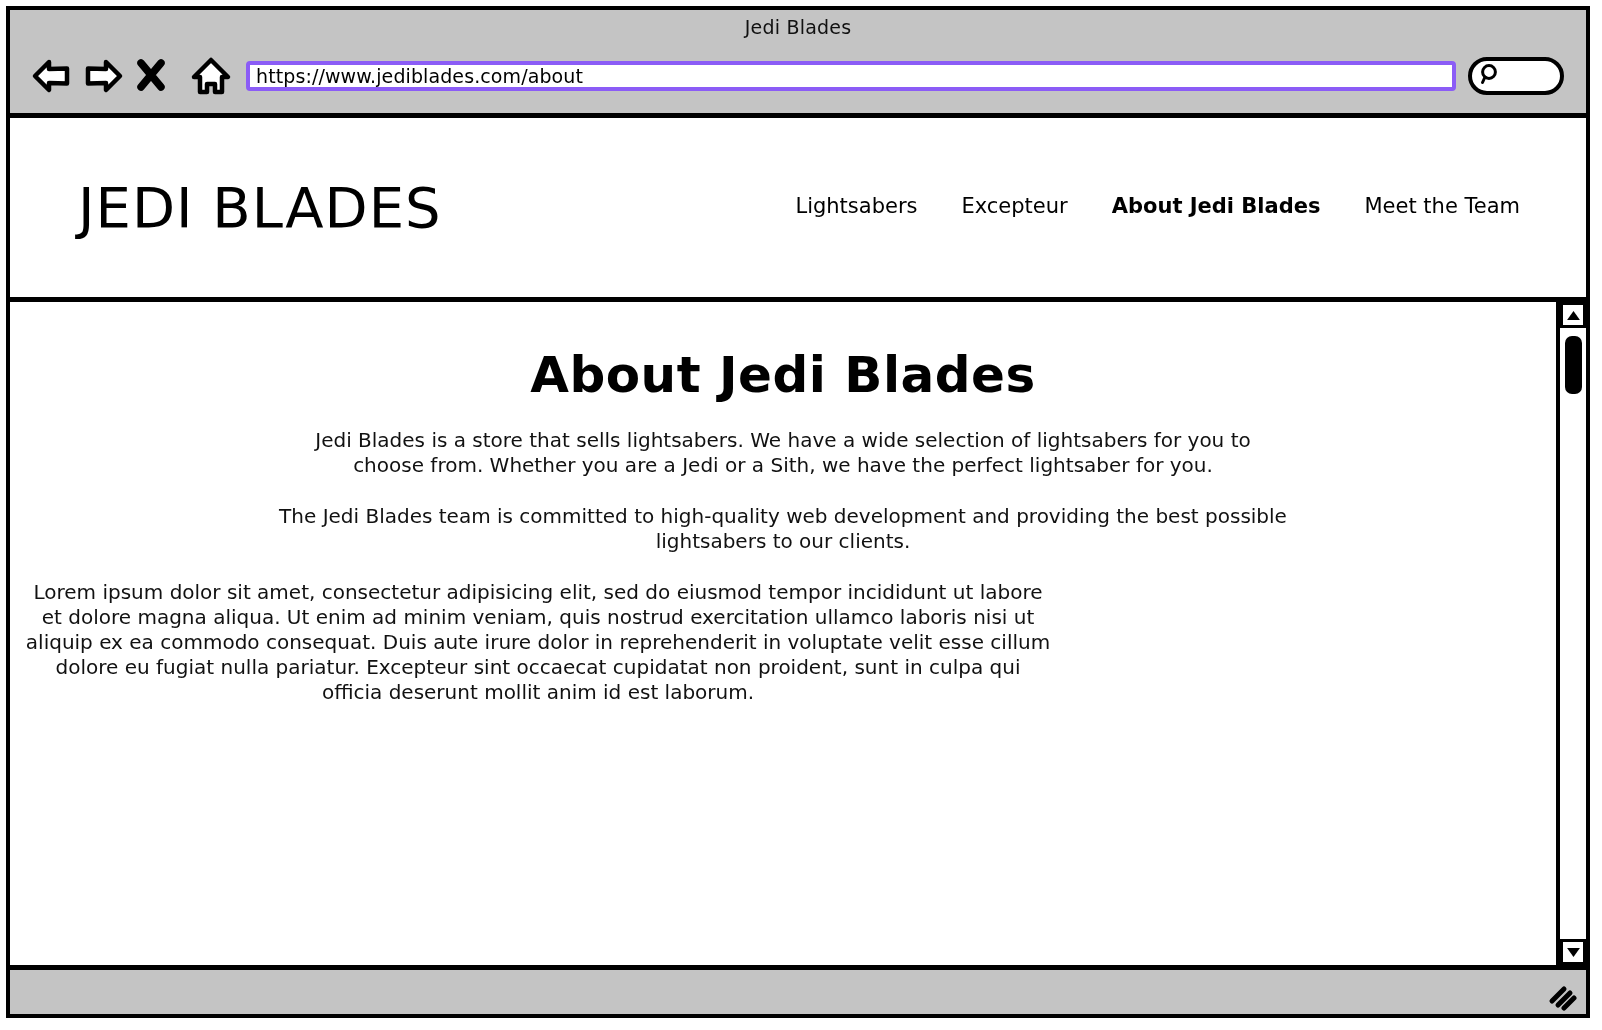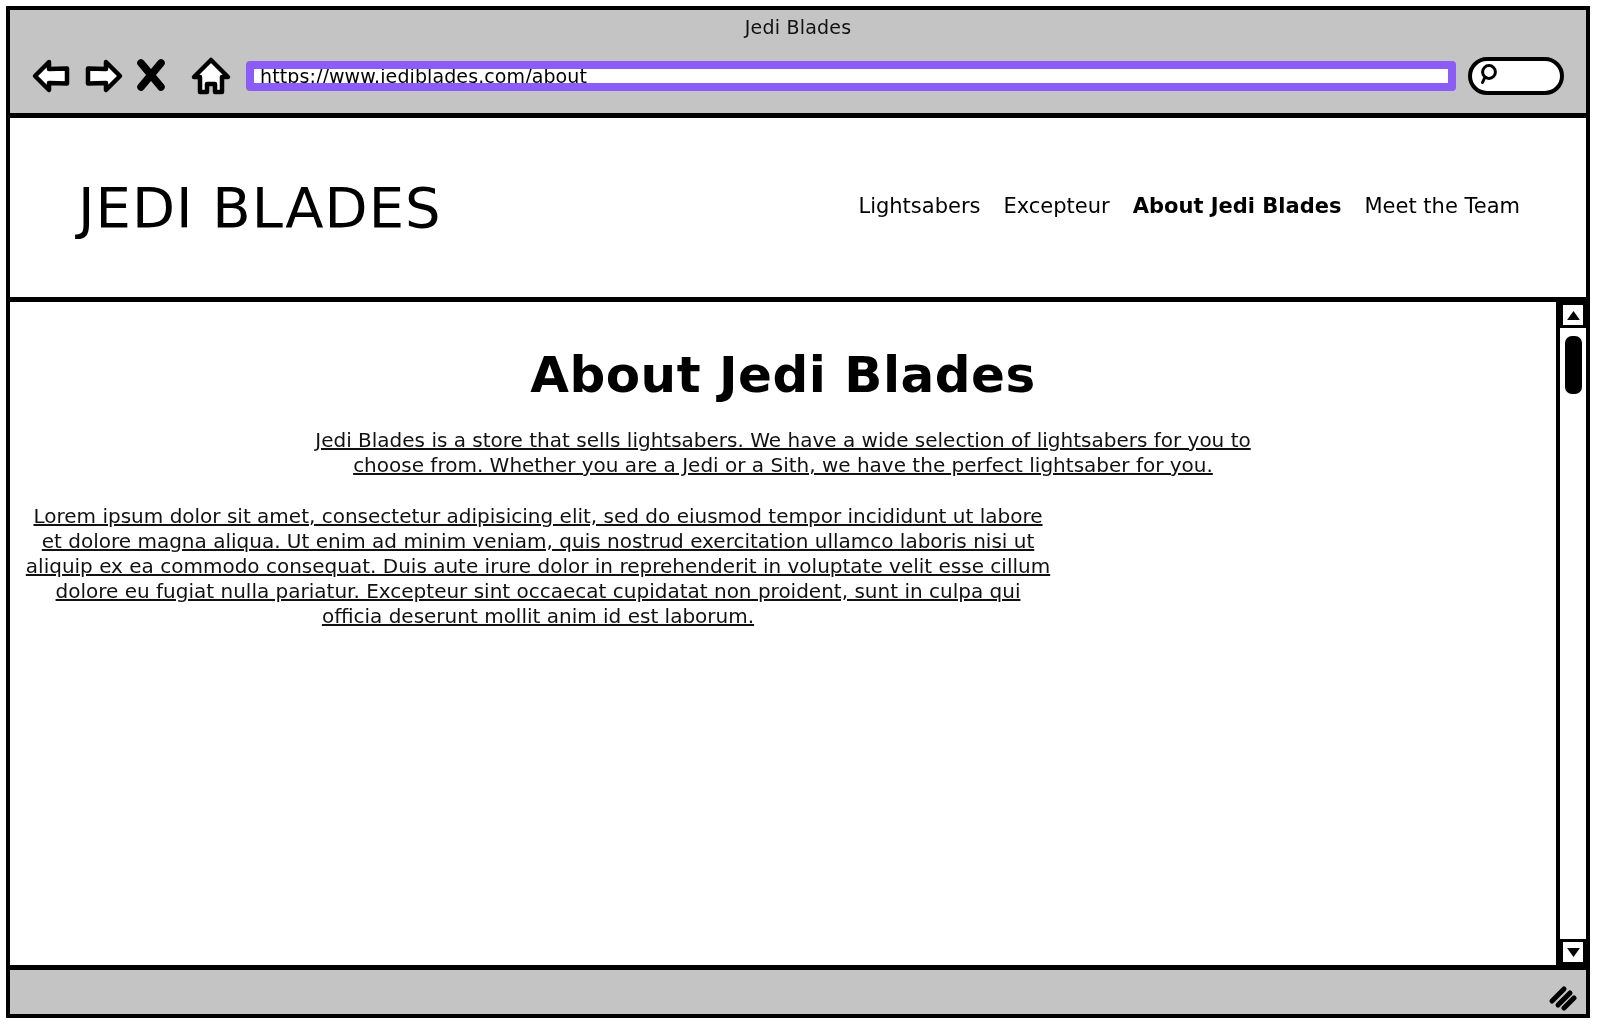--- a/index.html
+++ b/index.html
@@ -76,21 +76,21 @@
     height: 40px;
     margin: 0 3px;
   }
 
   .url-bar {
     flex: 1 1 auto;
     margin-left: 14px;
     margin-right: 12px;
     height: 30px;
     background: #ffffff;
-    border: 8px solid #8b5cf6;
+    border: 4px solid #8b5cf6;
     border-radius: 4px;
     box-sizing: border-box;
     display: flex;
     align-items: center;
     padding: 0 6px;
     overflow: hidden;
   }
   .url-text {
     font-size: 19px;
     color: #000;
@@ -127,21 +127,21 @@
   }
   .brand {
     font-size: 56px;
     letter-spacing: 1px;
     color: #000;
     white-space: nowrap;
   }
   .site-nav {
     display: flex;
     align-items: center;
-    gap: 23px;
+    gap: 44px;
     padding-bottom: 4px;
   }
   .nav-link {
     font-size: 21px;
     color: #000;
     white-space: nowrap;
     cursor: pointer;
   }
   .nav-link.active {
     font-weight: bold;
@@ -169,21 +169,20 @@
     margin: 12px 0 24px 0;
     letter-spacing: 0.5px;
   }
   .para {
     text-align: center;
     font-size: 20px;
     line-height: 25px;
     color: #111;
     margin: 0 auto 26px auto;
     max-width: 1010px;
-    text-decoration: underline;
   }
   .para.wide { max-width: 1030px; margin-left: 13px; }
 
   .scrollbar {
     width: 30px;
     flex: 0 0 auto;
     background: #ffffff;
     border-left: 4px solid #000;
     box-sizing: border-box;
     display: flex;
@@ -299,20 +298,21 @@
       <span class="nav-link active">About Jedi Blades</span>
       <span class="nav-link">Meet the Team</span>
     </nav>
   </div>
 
   <div class="viewport-row">
 
     <div class="content-area">
       <h1 class="page-title">About Jedi Blades</h1>
       <p class="para">Jedi Blades is a store that sells lightsabers. We have a wide selection of lightsabers for you to choose from. Whether you are a Jedi or a Sith, we have the perfect lightsaber for you.</p>
+      <p class="para">The Jedi Blades team is committed to high-quality web development and providing the best possible lightsabers to our clients.</p>
       <p class="para wide">Lorem ipsum dolor sit amet, consectetur adipisicing elit, sed do eiusmod tempor incididunt ut labore et dolore magna aliqua. Ut enim ad minim veniam, quis nostrud exercitation ullamco laboris nisi ut aliquip ex ea commodo consequat. Duis aute irure dolor in reprehenderit in voluptate velit esse cillum dolore eu fugiat nulla pariatur. Excepteur sint occaecat cupidatat non proident, sunt in culpa qui officia deserunt mollit anim id est laborum.</p>
     </div>
 
     <div class="scrollbar">
       <div class="sb-btn up">
         <span>
           <svg viewBox="0 0 16 12" width="15" height="11">
             <path d="M8 1 L15 11 L1 11 Z" fill="#000"></path>
           </svg>
         </span>

